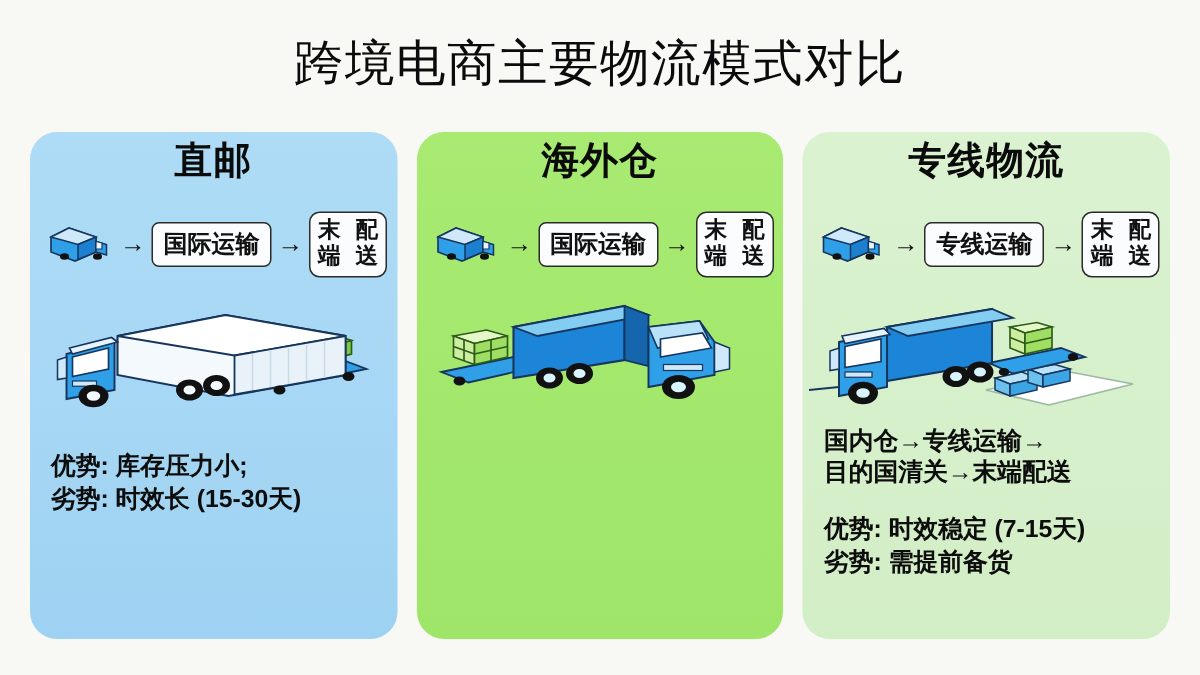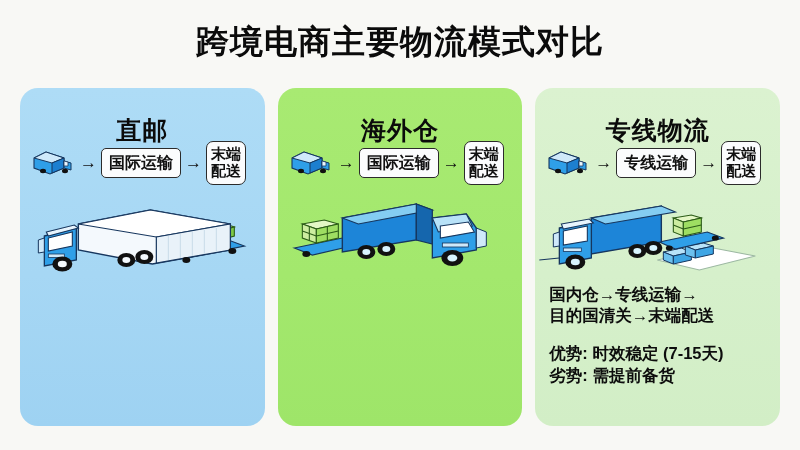--- a/index.html
+++ b/index.html
@@ -7,40 +7,40 @@
     width: 800px; height: 450px;
     background: #f8f8f5;
     font-family: "Liberation Sans", "DejaVu Sans", sans-serif;
     overflow: hidden;
   }
   #root { position: relative; width: 800px; height: 450px; background: #f8f8f5; }
 
   .page-title {
     position: absolute; top: 20px; left: 0; width: 800px;
     text-align: center;
-    font-size: 33px; font-weight: 700; letter-spacing: 1px;
+    font-size: 33px; font-weight: 400; letter-spacing: 1px;
     color: #0b0b0b;
   }
 
   .panels {
     position: absolute; top: 88px; left: 20px;
     width: 760px; height: 338px;
     display: flex; gap: 13px;
   }
   .panel {
     flex: 1 1 0; position: relative;
     border-radius: 18px;
     overflow: hidden;
   }
   .panel.p1 { background: linear-gradient(180deg,#aedcf6 0%, #a6d7f4 55%, #9ed2f2 100%); }
   .panel.p2 { background: linear-gradient(180deg,#a8ea72 0%, #a3e86d 55%, #9ee569 100%); }
   .panel.p3 { background: linear-gradient(180deg,#dbf2d0 0%, #d6f0cb 55%, #d2eec6 100%); }
 
   .panel-title {
-    margin-top: 26px;
+    margin-top: 2px;
     text-align: center;
     font-size: 25px; font-weight: 700; color: #0b0b0b;
     letter-spacing: 1px;
   }
 
   
   .flow {
     position: absolute; top: 52px; left: 10px; right: 8px;
     height: 46px;
     display: flex; align-items: center; gap: 4px;
@@ -62,23 +62,23 @@
   }
   .flow-box.wide {
     flex: 0 0 auto;
     padding: 4px 7px;
     font-size: 16px;
     height: 30px;
     white-space: nowrap;
   }
   .flow-box.tail {
     flex: 0 0 auto;
-    width: 40px; height: 44px;
+    width: 52px; height: 44px;
     font-size: 15px; line-height: 1.12;
-    flex-direction: column;
+    flex-direction: row;
     border-radius: 7px;
   }
 
   
   .illus { position: absolute; left: 0; right: 0; top: 100px; height: 92px; }
   .illus svg { display: block; width: 100%; height: 100%; }
 
   
   .body-text {
     position: absolute; left: 14px; right: 10px; top: 196px;
@@ -161,20 +161,24 @@
           <ellipse cx="104" cy="72" rx="9" ry="7" fill="#111"></ellipse>
           <ellipse cx="104" cy="72" rx="4" ry="3" fill="#f4f9fd"></ellipse>
           <ellipse cx="122" cy="69" rx="9" ry="7" fill="#111"></ellipse>
           <ellipse cx="122" cy="69" rx="4" ry="3" fill="#f4f9fd"></ellipse>
           <ellipse cx="164" cy="72" rx="4" ry="3" fill="#111"></ellipse>
           <ellipse cx="210" cy="63" rx="4" ry="3" fill="#111"></ellipse>
         </svg>
       </div>
 
       <div class="body-text">
+        <div class="pros">
+          <div>优势: 库存压力小;</div>
+          <div>劣势: 时效长 (15-30天)</div>
+        </div>
       </div>
     </div>
 
     <div class="panel p2">
       <div class="panel-title">海外仓</div>
 
       <div class="flow">
         <span class="truck-mini">
           <svg width="46" height="34" viewBox="0 0 46 34">
             <polygon points="4,14 16,8 34,14 34,24 20,30 4,24" fill="#2f9fe8" stroke="#16365e" stroke-width="1.1"></polygon>

